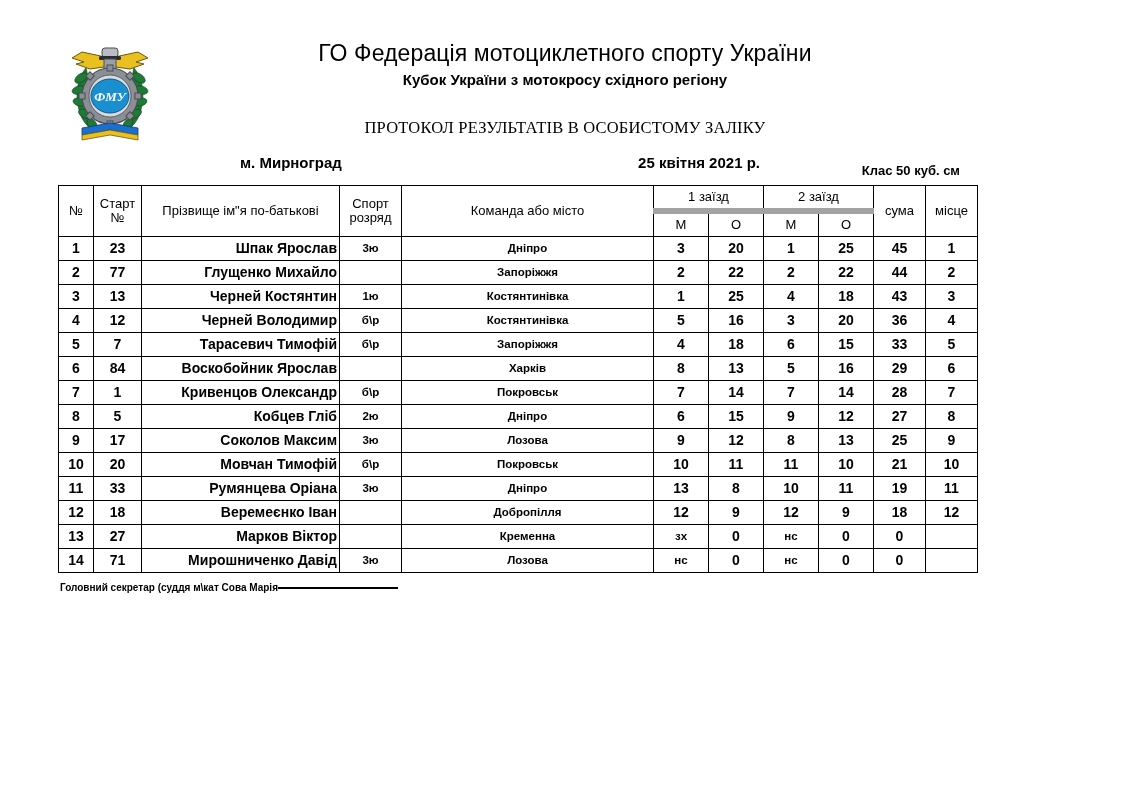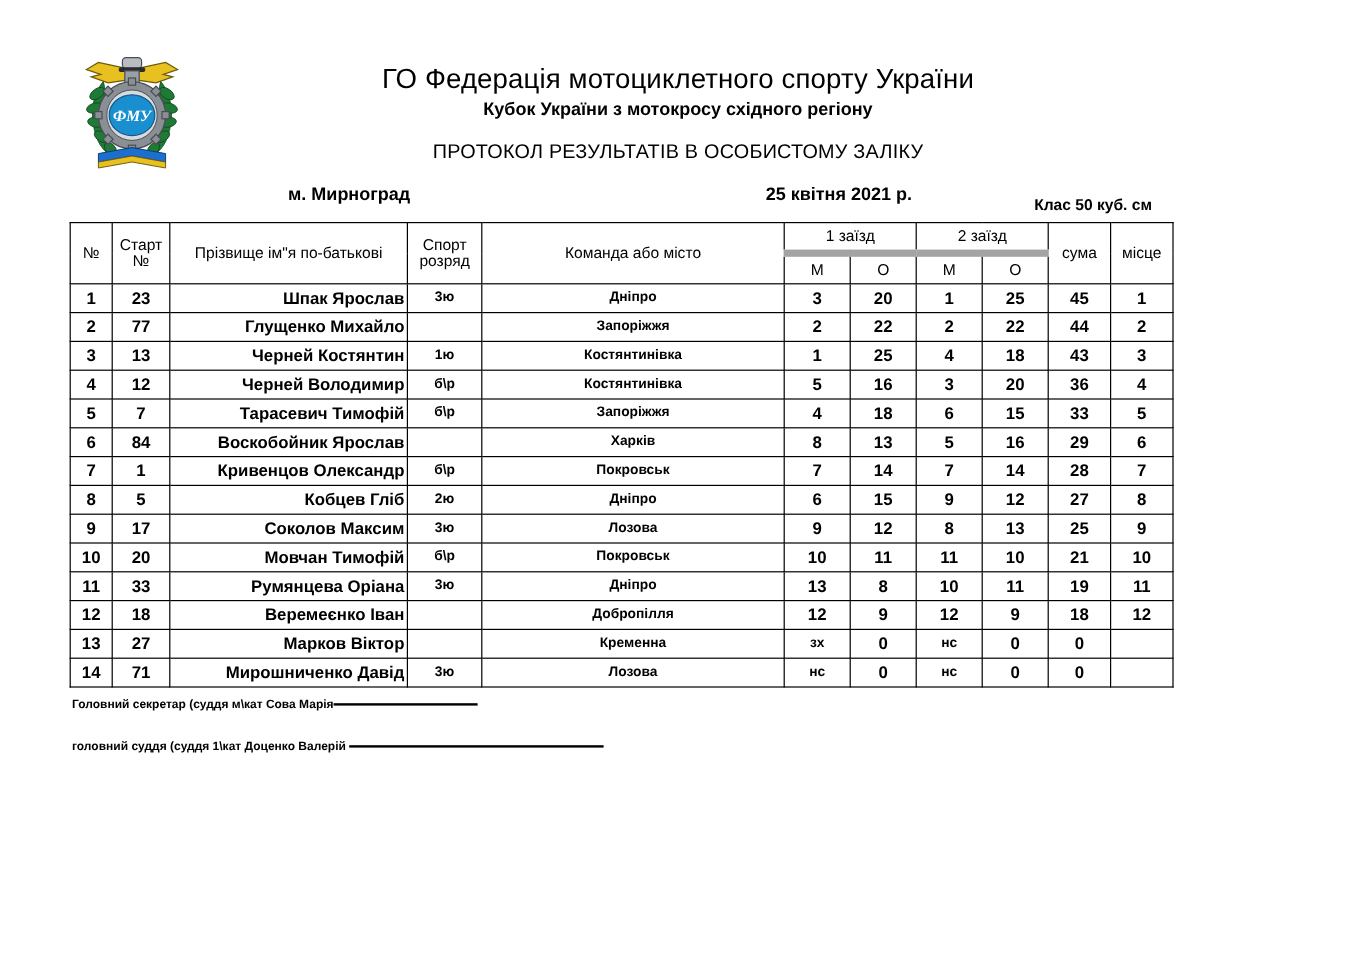--- a/index.html
+++ b/index.html
@@ -30,21 +30,21 @@
     position: absolute;
     left: 66px;
     top: 36px;
     width: 88px;
     height: 108px;
   }
 
   .title-block {
     position: absolute;
     left: 170px;
-    top: 52px;
+    top: 40px;
     width: 790px;
     text-align: center;
   }
   .org-title {
     font-size: 23px;
     font-weight: normal;
     letter-spacing: 0.1px;
     line-height: 1.15;
     white-space: nowrap;
   }
@@ -58,20 +58,21 @@
   .protocol-title {
     position: absolute;
     left: 170px;
     top: 118px;
     width: 790px;
     text-align: center;
     font-size: 16.5px;
     font-weight: normal;
     letter-spacing: 0.2px;
     white-space: nowrap;
+    font-family: Liberation Serif, serif;
   }
 
   .place-date {
     position: absolute;
     left: 240px;
     top: 142px;
     width: 520px;
     display: flex;
     justify-content: space-between;
     font-size: 15px;
@@ -459,16 +460,13 @@
         <td class="cell-sum outer-border">0</td>
         <td class="cell-place outer-border"></td>
       </tr>
     </tbody>
 </table>
 
 <div class="footer">
   <div class="line1">
     <span>Головний секретар (суддя м\кат Сова Марія</span><span class="sig-rule rule-short"></span>
   </div>
-  <div class="line2">
-    <span>головний суддя (суддя 1\кат Доценко Валерій </span><span class="sig-rule rule-long"></span>
-  </div>
 </div>
 
 </body></html>

